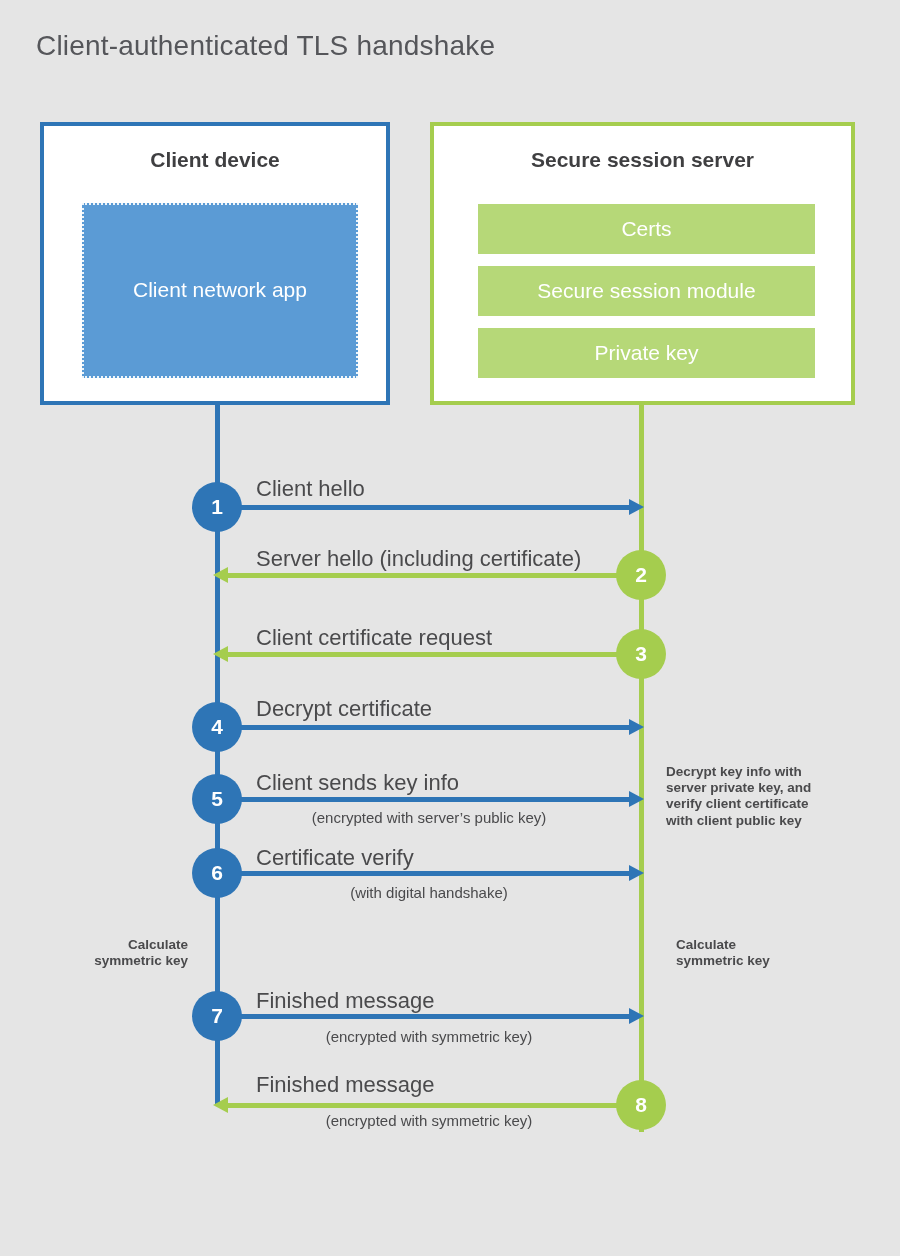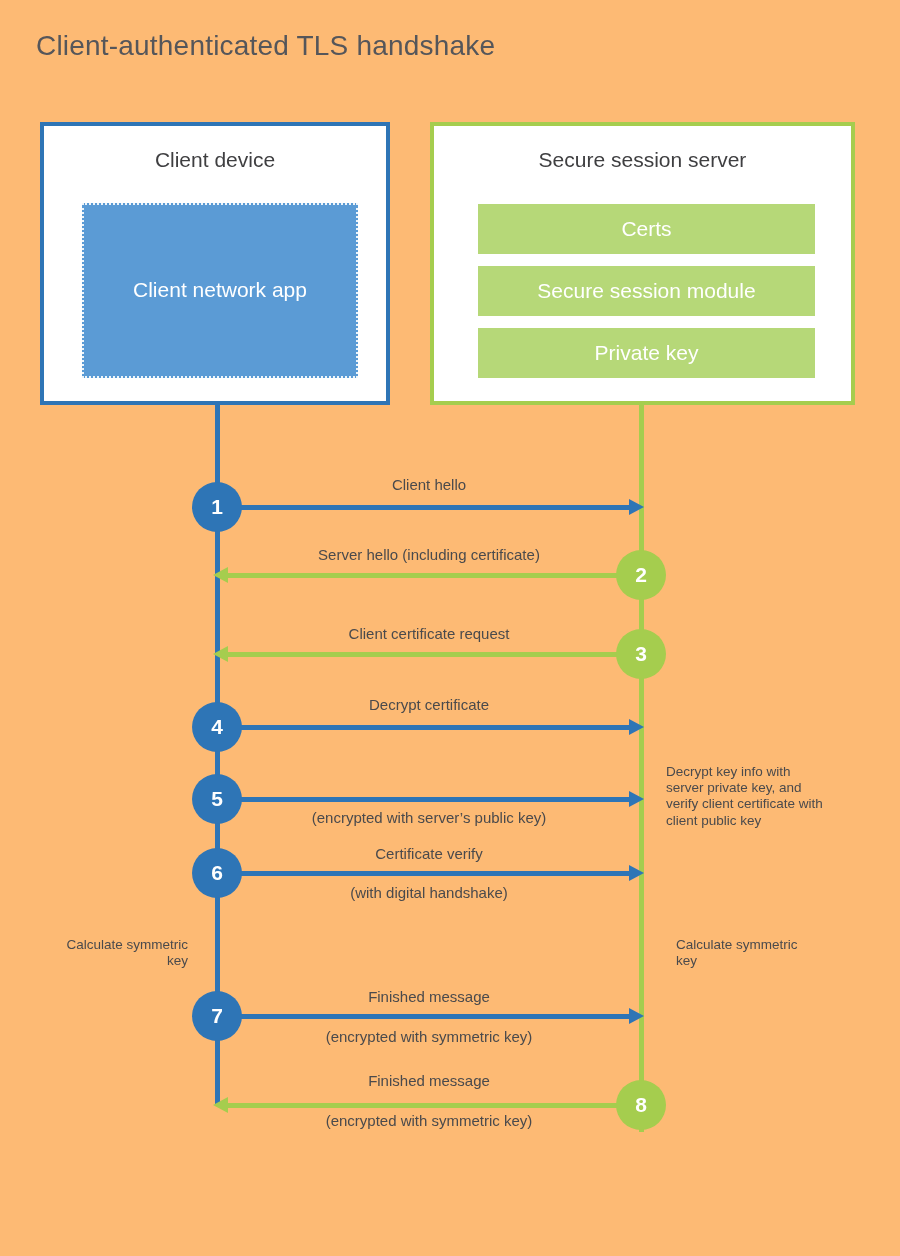--- a/index.html
+++ b/index.html
@@ -2,30 +2,30 @@
 <html style="--blue: #2e75b6; --blue-fill: #5b9bd5; --green: #a5cd4e; --green-fill: #b6d878; --text-dark: #3f3f41; --text-gray: #4a4a4c;"><head>
 <meta charset="utf-8">
 <style>
   :root{
     --blue:#2e75b6; --blue-fill:#5b9bd5;
     --green:#a5cd4e; --green-fill:#b6d878;
     --text-dark:#3f3f41; --text-gray:#4a4a4c; --title-gray:#55565a;
   }
   *{margin:0;padding:0;box-sizing:border-box;}
   body{background:#fff;font-family:"Liberation Sans","DejaVu Sans",sans-serif;}
-  .canvas{position:relative;width:900px;height:1256px;background:#fdba74;overflow:hidden;}
+  .canvas{position:relative;width:900px;height:1256px;background:#e5e5e5;overflow:hidden;}
 
   .page-title{position:absolute;left:36px;top:30px;font-size:28px;font-weight:300;
     color:var(--title-gray);letter-spacing:.2px;}
 
   
   .actor-box{position:absolute;top:122px;height:283px;background:#fff;border-width:4px;border-style:solid;}
   .actor-box.client{left:40px;width:350px;border-color:var(--blue);}
   .actor-box.server{left:430px;width:425px;border-color:var(--green);}
-  .actor-title{margin-top:22px;text-align:center;font-size:21px;font-weight:normal;color:var(--text-dark);}
+  .actor-title{margin-top:22px;text-align:center;font-size:21px;font-weight:bold;color:var(--text-dark);}
 
   .client-app{position:absolute;left:38px;top:77px;width:276px;height:175px;
     background:var(--blue-fill);border:2px dotted rgba(255,255,255,.9);
     display:flex;align-items:center;justify-content:center;text-align:center;
     color:#fff;font-size:21px;line-height:1.35;padding:0 40px;}
 
   .server-modules{position:absolute;left:44px;top:78px;width:337px;}
   .module-bar{height:50px;margin-bottom:12px;background:var(--green-fill);
     display:flex;align-items:center;justify-content:center;
     color:#fff;font-size:21px;}
@@ -50,27 +50,27 @@
   .arrow.right .head{position:absolute;right:0;top:0;width:0;height:0;
     border-top:8px solid transparent;border-bottom:8px solid transparent;
     border-left:15px solid var(--blue);}
   .arrow.left{left:213px;width:428px;}
   .arrow.left .line{left:10px;right:0;background:var(--green);}
   .arrow.left .head{position:absolute;left:0;top:0;width:0;height:0;
     border-top:8px solid transparent;border-bottom:8px solid transparent;
     border-right:15px solid var(--green);}
 
   
-  .msg-label{position:absolute;left:240px;width:378px;text-align:center;
-    font-size:15px;color:var(--text-gray);}
+  .msg-label{position:absolute;left:256px;width:378px;
+    font-size:22px;color:var(--text-gray);}
   .msg-sublabel{position:absolute;left:240px;width:378px;text-align:center;
     font-size:15px;color:var(--text-gray);}
 
   
-  .note{position:absolute;font-size:13.5px;line-height:1.2;color:var(--text-gray);}
+  .note{position:absolute;font-size:13.5px;line-height:1.2;color:var(--text-gray);font-weight:bold;}
   .note.decrypt{left:666px;top:764px;width:162px;}
   .note.calc-left{left:58px;top:937px;width:130px;text-align:right;}
   .note.calc-right{left:676px;top:937px;width:130px;text-align:left;}
 </style>
 </head>
 <body>
 
 <div class="canvas">
 
   <div class="page-title">Client-authenticated TLS handshake</div>
@@ -121,20 +121,21 @@
     </div>
   <div class="step-circle green" style="top:629px">3</div>
 
   <div class="msg-label" style="top:696px">Decrypt certificate</div>
   <div class="arrow right" style="top:719px">
       <div class="line"></div>
       <div class="head"></div>
     </div>
   <div class="step-circle blue" style="top:702px">4</div>
 
+  <div class="msg-label" style="top:770px">Client sends key info</div>
   <div class="arrow right" style="top:791px">
       <div class="line"></div>
       <div class="head"></div>
     </div>
   <div class="msg-sublabel" style="top:809px">(encrypted with server’s public key)</div>
   <div class="step-circle blue" style="top:774px">5</div>
 
   <div class="msg-label" style="top:845px">Certificate verify</div>
   <div class="arrow right" style="top:865px">
       <div class="line"></div>

